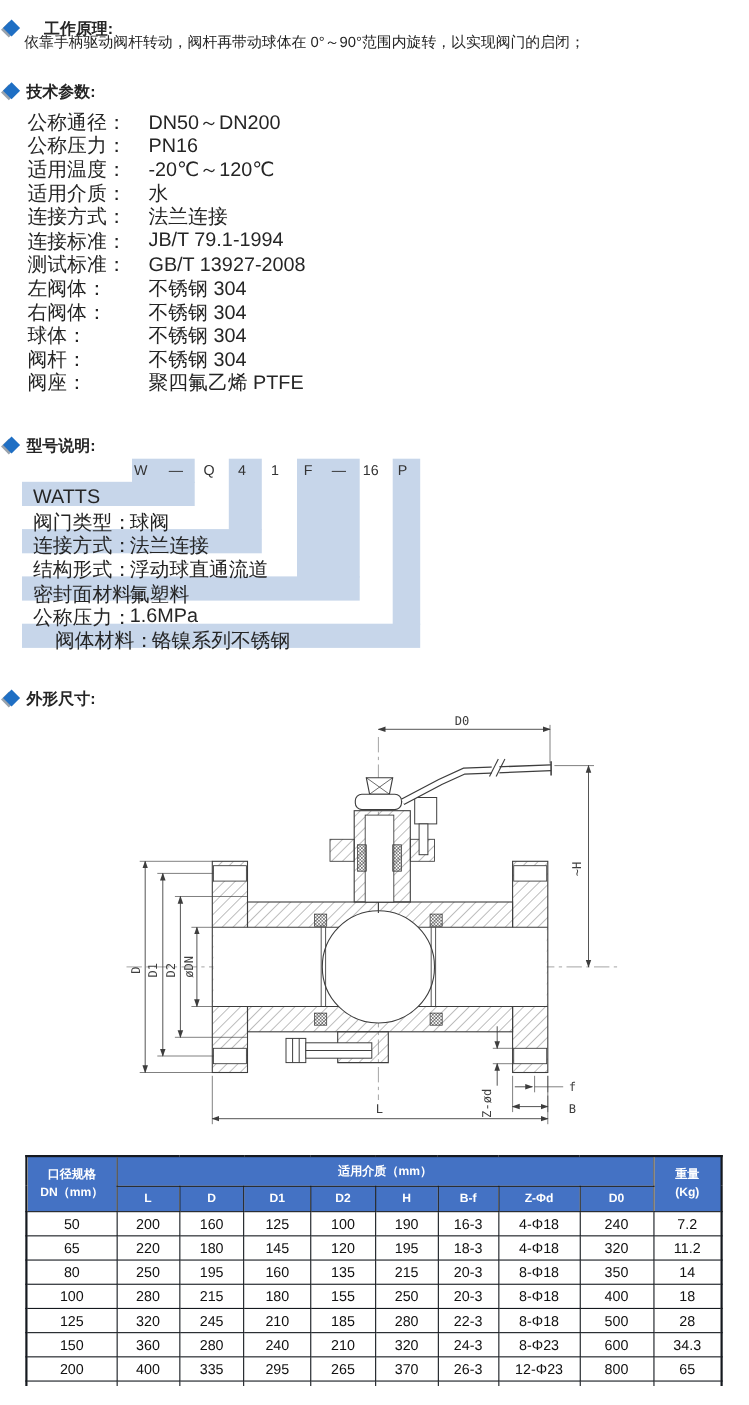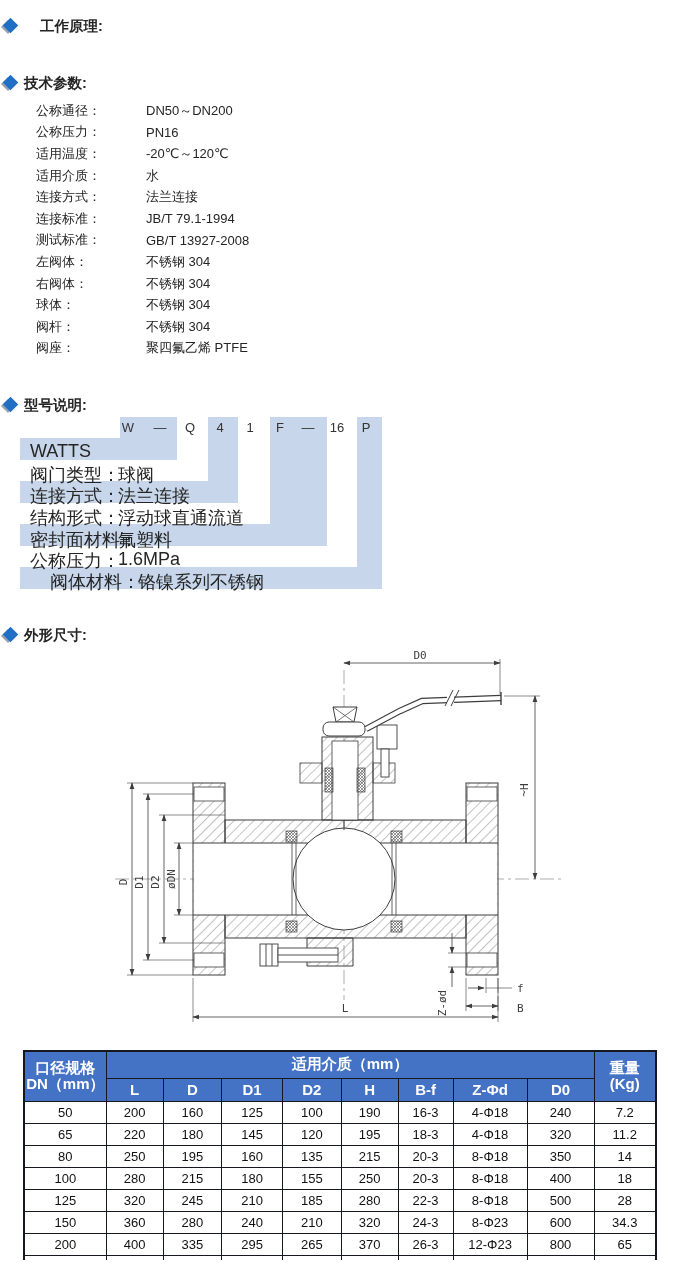--- a/index.html
+++ b/index.html
@@ -10,60 +10,61 @@
   .sec-head{position:absolute;left:2px;display:flex;align-items:center;gap:5px;}
   .diamond{position:relative;width:17px;height:17px;flex:0 0 17px;}
   .diamond .dm-shadow{position:absolute;left:1px;top:4px;width:10px;height:10px;background:#9aa3ad;transform:rotate(45deg);}
   .diamond .dm-blue{position:absolute;left:3px;top:2px;width:11px;height:11px;background:#1f6fc4;transform:rotate(45deg);}
   .sec-title{font-size:14.5px;font-weight:bold;color:#252525;}
 
   .para{position:absolute;left:22px;width:630px;font-size:13.5px;line-height:19px;color:#252525;}
 
   
   #param-list{position:absolute;left:25px;top:100px;width:420px;}
-  .prow{display:flex;height:21.6px;align-items:center;font-size:13px;color:#252525;margin-left:11px;}
+  .prow{display:flex;height:21.6px;align-items:center;font-size:18px;color:#252525;}
   .plabel{width:110px;flex:0 0 110px;}
   .pvalue{flex:1;}
 
   
   #model-diagram{position:absolute;left:0;top:417px;width:681px;height:175px;}
   .mblock{position:absolute;background:#c7d6ea;}
   .mcode{position:absolute;top:3px;font-size:13px;color:#333;transform:translateX(-50%);white-space:nowrap;}
   .mrow{position:absolute;left:0;width:100%;height:21px;font-size:18px;color:#252525;}
   .mrow .mlabel{position:absolute;left:30px;top:3px;}
   .mrow .mvalue{position:absolute;left:118px;top:3px;}
 
   
   #drawing{position:absolute;left:20px;top:648px;width:640px;height:400px;}
   #drawing text{font-family:"DejaVu Sans Mono","Liberation Mono",monospace;font-size:11px;fill:#3d3d3d;}
 
   
   #dim-table{position:absolute;left:23px;top:1050px;width:634px;border-collapse:collapse;table-layout:fixed;}
   #dim-table th,#dim-table td{border:1px solid #15191f;text-align:center;vertical-align:middle;padding:0;overflow:hidden;}
-  #dim-table th{background:#4472c4;color:#fff;font-size:15px;font-weight:bold;}
+  #dim-table th{background:#4472c4;color:#fff;font-size:11px;font-weight:bold;}
   #dim-table td{font-size:13px;color:#111;background:#fff;}
   #dim-table .hr1{height:27px;}
   #dim-table .hr2{height:23px;}
   #dim-table .drow td{height:21px;}
   #dim-table .merged{line-height:16px;}
   #dim-table tr.cut td{height:4px;border-bottom:none;border-top:none;}
   #dim-table{border:2px solid #15191f;border-bottom:none;}
 </style>
 </head>
 <body>
 
 <div class="sheet">
 
   <div class="sec-head" style="top:17px;gap:21px;">
     <span class="diamond">
         <span class="dm-shadow"></span>
         <span class="dm-blue"></span>
       </span>
     <span class="sec-title">工作原理:</span>
   </div>
+  <div class="para" style="top:29px;">依靠手柄驱动阀杆转动，阀杆再带动球体在 0°～90°范围内旋转，以实现阀门的启闭；</div>
 
   <div class="sec-head" style="top:74px;">
     <span class="diamond">
         <span class="dm-shadow"></span>
         <span class="dm-blue"></span>
       </span>
     <span class="sec-title">技术参数:</span>
   </div>
   <div id="param-list">
       <div class="prow">

